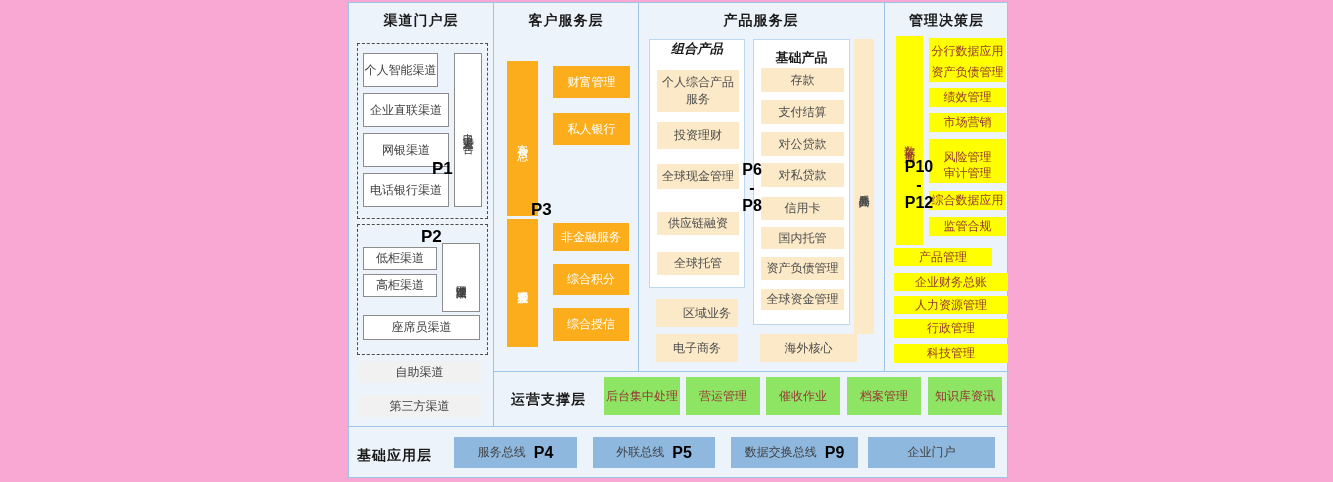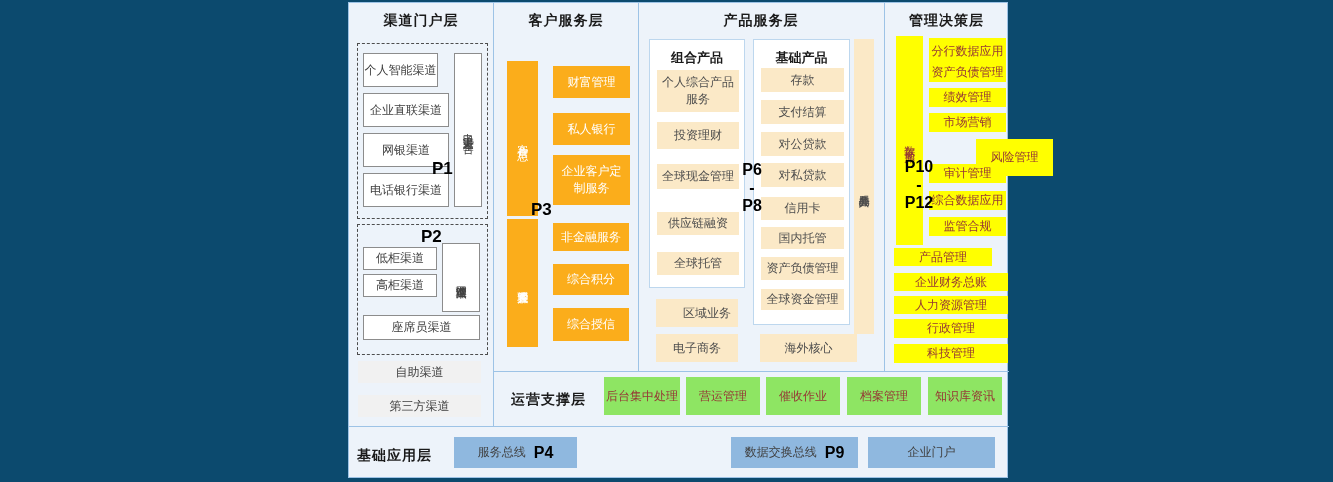--- a/index.html
+++ b/index.html
@@ -1,17 +1,17 @@
 <!DOCTYPE html>
 <html><head>
 <meta charset="utf-8">
 <style>
   html,body{margin:0;padding:0;background:#fff;}
   body{font-family:"Liberation Sans","DejaVu Sans",sans-serif;}
-  .stage{position:relative;width:1333px;height:482px;background:#0c4a6e;overflow:hidden;}
+  .stage{position:relative;width:1333px;height:482px;background:#f9a8d4;overflow:hidden;}
   .panel{position:absolute;left:348px;top:2px;width:660px;height:476px;background:#EDF3FA;border:1px solid #9DC3E6;box-sizing:border-box;}
   .abs{position:absolute;box-sizing:border-box;}
   .flexc{display:flex;align-items:center;justify-content:center;text-align:center;}
   .layer-title{font-size:14px;font-weight:bold;color:#1a1a1a;letter-spacing:1px;}
   .divider{position:absolute;background:#9DC3E6;}
   .dashed{border:1.5px dashed #4d4d4d;background:transparent;}
   .box-white{background:#ffffff;border:1px solid #8c8c8c;color:#404040;font-size:12px;}
   .box-gray{background:#f1f1f1;color:#404040;font-size:12px;}
   .box-orange{background:#FBAD1B;color:#ffffff;font-size:12px;}
   .box-cream{background:#FBE9C7;color:#4d4d4d;font-size:12px;}
@@ -56,32 +56,31 @@
     <div class="abs flexc box-white" style="left:14px;top:312px;width:117px;height:25px;">座席员渠道</div>
 
     <div class="abs flexc box-gray" style="left:9px;top:358px;width:123px;height:22px;">自助渠道</div>
     <div class="abs flexc box-gray" style="left:9px;top:392px;width:123px;height:22px;">第三方渠道</div>
 
     <div class="abs flexc layer-title" style="left:145px;top:8px;width:144px;height:20px;">客户服务层</div>
 
     <div class="abs flexc box-orange vtext" style="left:158px;top:58px;width:31px;height:155px;font-size:11px;">客户信息</div>
     <div class="abs flexc box-orange" style="left:204px;top:63px;width:77px;height:32px;">财富管理</div>
     <div class="abs flexc box-orange" style="left:204px;top:110px;width:77px;height:32px;">私人银行</div>
-    <div class="abs flexc box-orange" style="left:204px;top:152px;width:77px;height:50px;padding:0 4px;">企业客户定制服务</div>
     <div class="abs plabel" style="left:182px;top:198px;">P3</div>
 
     <div class="abs flexc box-orange vtext" style="left:158px;top:216px;width:31px;height:128px;font-size:11px;letter-spacing:0;">客户关系管理</div>
     <div class="abs flexc box-orange" style="left:204px;top:220px;width:76px;height:28px;">非金融服务</div>
     <div class="abs flexc box-orange" style="left:204px;top:261px;width:76px;height:31px;">综合积分</div>
     <div class="abs flexc box-orange" style="left:204px;top:305px;width:76px;height:33px;">综合授信</div>
 
     <div class="abs flexc layer-title" style="left:289px;top:8px;width:246px;height:20px;">产品服务层</div>
 
     <div class="abs subpanel" style="left:300px;top:36px;width:96px;height:249px;">
-      <div class="sub-title" style="margin-top:9px;">组合产品</div>
+      <div class="sub-title" style="margin-top:0;font-style:italic;">组合产品</div>
       <div class="abs flexc box-cream" style="left:7px;top:30px;width:82px;height:42px;padding:0 2px;">个人综合产品服务</div>
       <div class="abs flexc box-cream" style="left:7px;top:82px;width:82px;height:27px;">投资理财</div>
       <div class="abs flexc box-cream" style="left:7px;top:124px;width:82px;height:25px;">全球现金管理</div>
       <div class="abs flexc box-cream" style="left:7px;top:172px;width:82px;height:23px;">供应链融资</div>
       <div class="abs flexc box-cream" style="left:7px;top:212px;width:82px;height:23px;">全球托管</div>
     </div>
 
     <div class="abs subpanel" style="left:404px;top:36px;width:97px;height:286px;">
       <div class="sub-title" style="margin-top:9px;">基础产品</div>
       <div class="abs flexc box-cream" style="left:7px;top:28px;width:83px;height:24px;">存款</div>
@@ -107,21 +106,21 @@
     <div class="abs flexc box-cream" style="left:411px;top:331px;width:97px;height:28px;">海外核心</div>
 
     <div class="abs flexc layer-title" style="left:535px;top:8px;width:125px;height:20px;">管理决策层</div>
 
     <div class="abs flexc box-yellow vtext" style="left:547px;top:33px;width:27px;height:209px;font-size:11px;">数据仓库</div>
 
     <div class="abs flexc box-yellow" style="left:580px;top:35px;width:77px;height:26px;">分行数据应用</div>
     <div class="abs flexc box-yellow" style="left:580px;top:60px;width:77px;height:19px;">资产负债管理</div>
     <div class="abs flexc box-yellow" style="left:580px;top:85px;width:77px;height:19px;">绩效管理</div>
     <div class="abs flexc box-yellow" style="left:580px;top:110px;width:77px;height:19px;">市场营销</div>
-    <div class="abs flexc box-yellow" style="left:580px;top:136px;width:77px;height:37px;margin-left:47px;">风险管理</div>
+    <div class="abs flexc box-yellow" style="left:580px;top:136px;width:77px;height:37px;">风险管理</div>
     <div class="abs flexc box-yellow" style="left:580px;top:161px;width:77px;height:19px;">审计管理</div>
     <div class="abs flexc box-yellow" style="left:580px;top:188px;width:77px;height:19px;">综合数据应用</div>
     <div class="abs flexc box-yellow" style="left:580px;top:214px;width:77px;height:19px;">监管合规</div>
 
     <div class="abs prange" style="left:549px;top:155px;width:42px;">
       <div>P10</div>
       <div>-</div>
       <div>P12</div>
     </div>
 
@@ -136,20 +135,24 @@
     <div class="abs flexc box-green" style="left:337px;top:374px;width:74px;height:38px;">营运管理</div>
     <div class="abs flexc box-green" style="left:417px;top:374px;width:74px;height:38px;">催收作业</div>
     <div class="abs flexc box-green" style="left:498px;top:374px;width:74px;height:38px;">档案管理</div>
     <div class="abs flexc box-green" style="left:579px;top:374px;width:74px;height:38px;">知识库资讯</div>
 
     <div class="abs layer-title" style="left:8px;top:444px;">基础应用层</div>
     <div class="abs flexc box-blue" style="left:105px;top:434px;width:123px;height:31px;">
       <span>服务总线</span>
       <span class="pbig">P4</span>
     </div>
+    <div class="abs flexc box-blue" style="left:244px;top:434px;width:122px;height:31px;">
+      <span>外联总线</span>
+      <span class="pbig">P5</span>
+    </div>
     <div class="abs flexc box-blue" style="left:382px;top:434px;width:127px;height:31px;">
       <span>数据交换总线</span>
       <span class="pbig">P9</span>
     </div>
     <div class="abs flexc box-blue" style="left:519px;top:434px;width:127px;height:31px;">
       <span>企业门户</span>
     </div>
 
   </div>
 </div>

